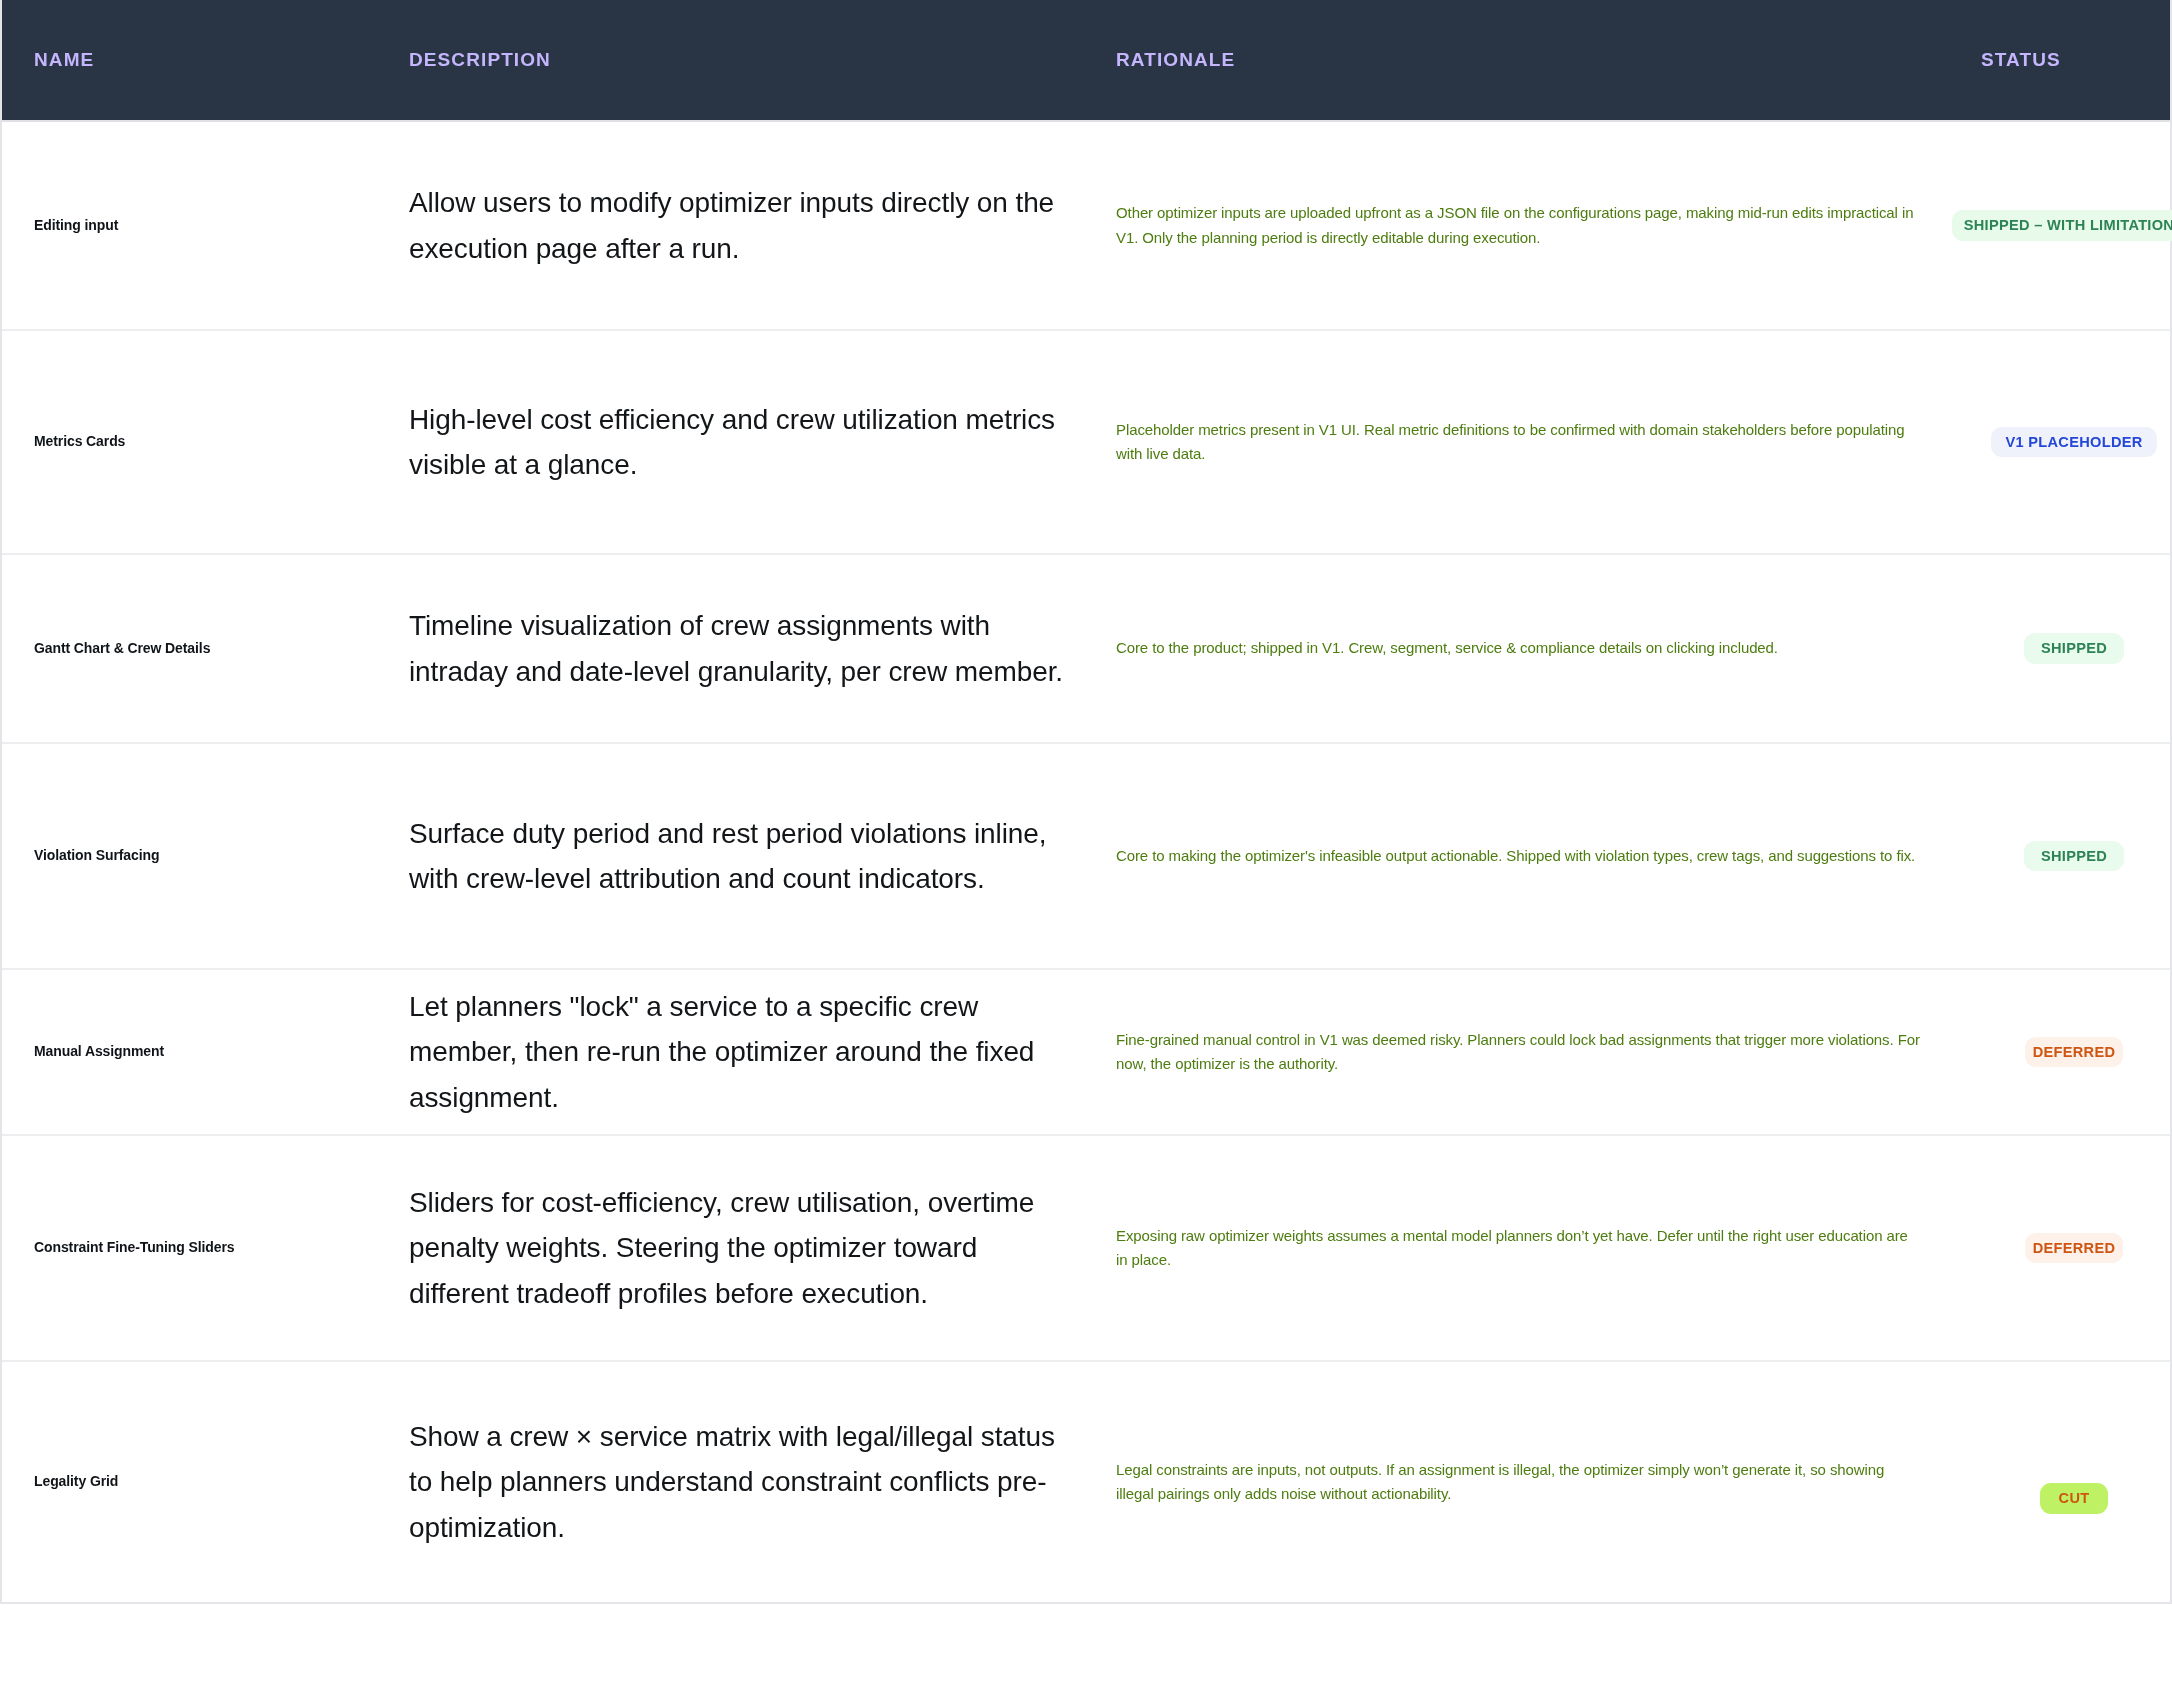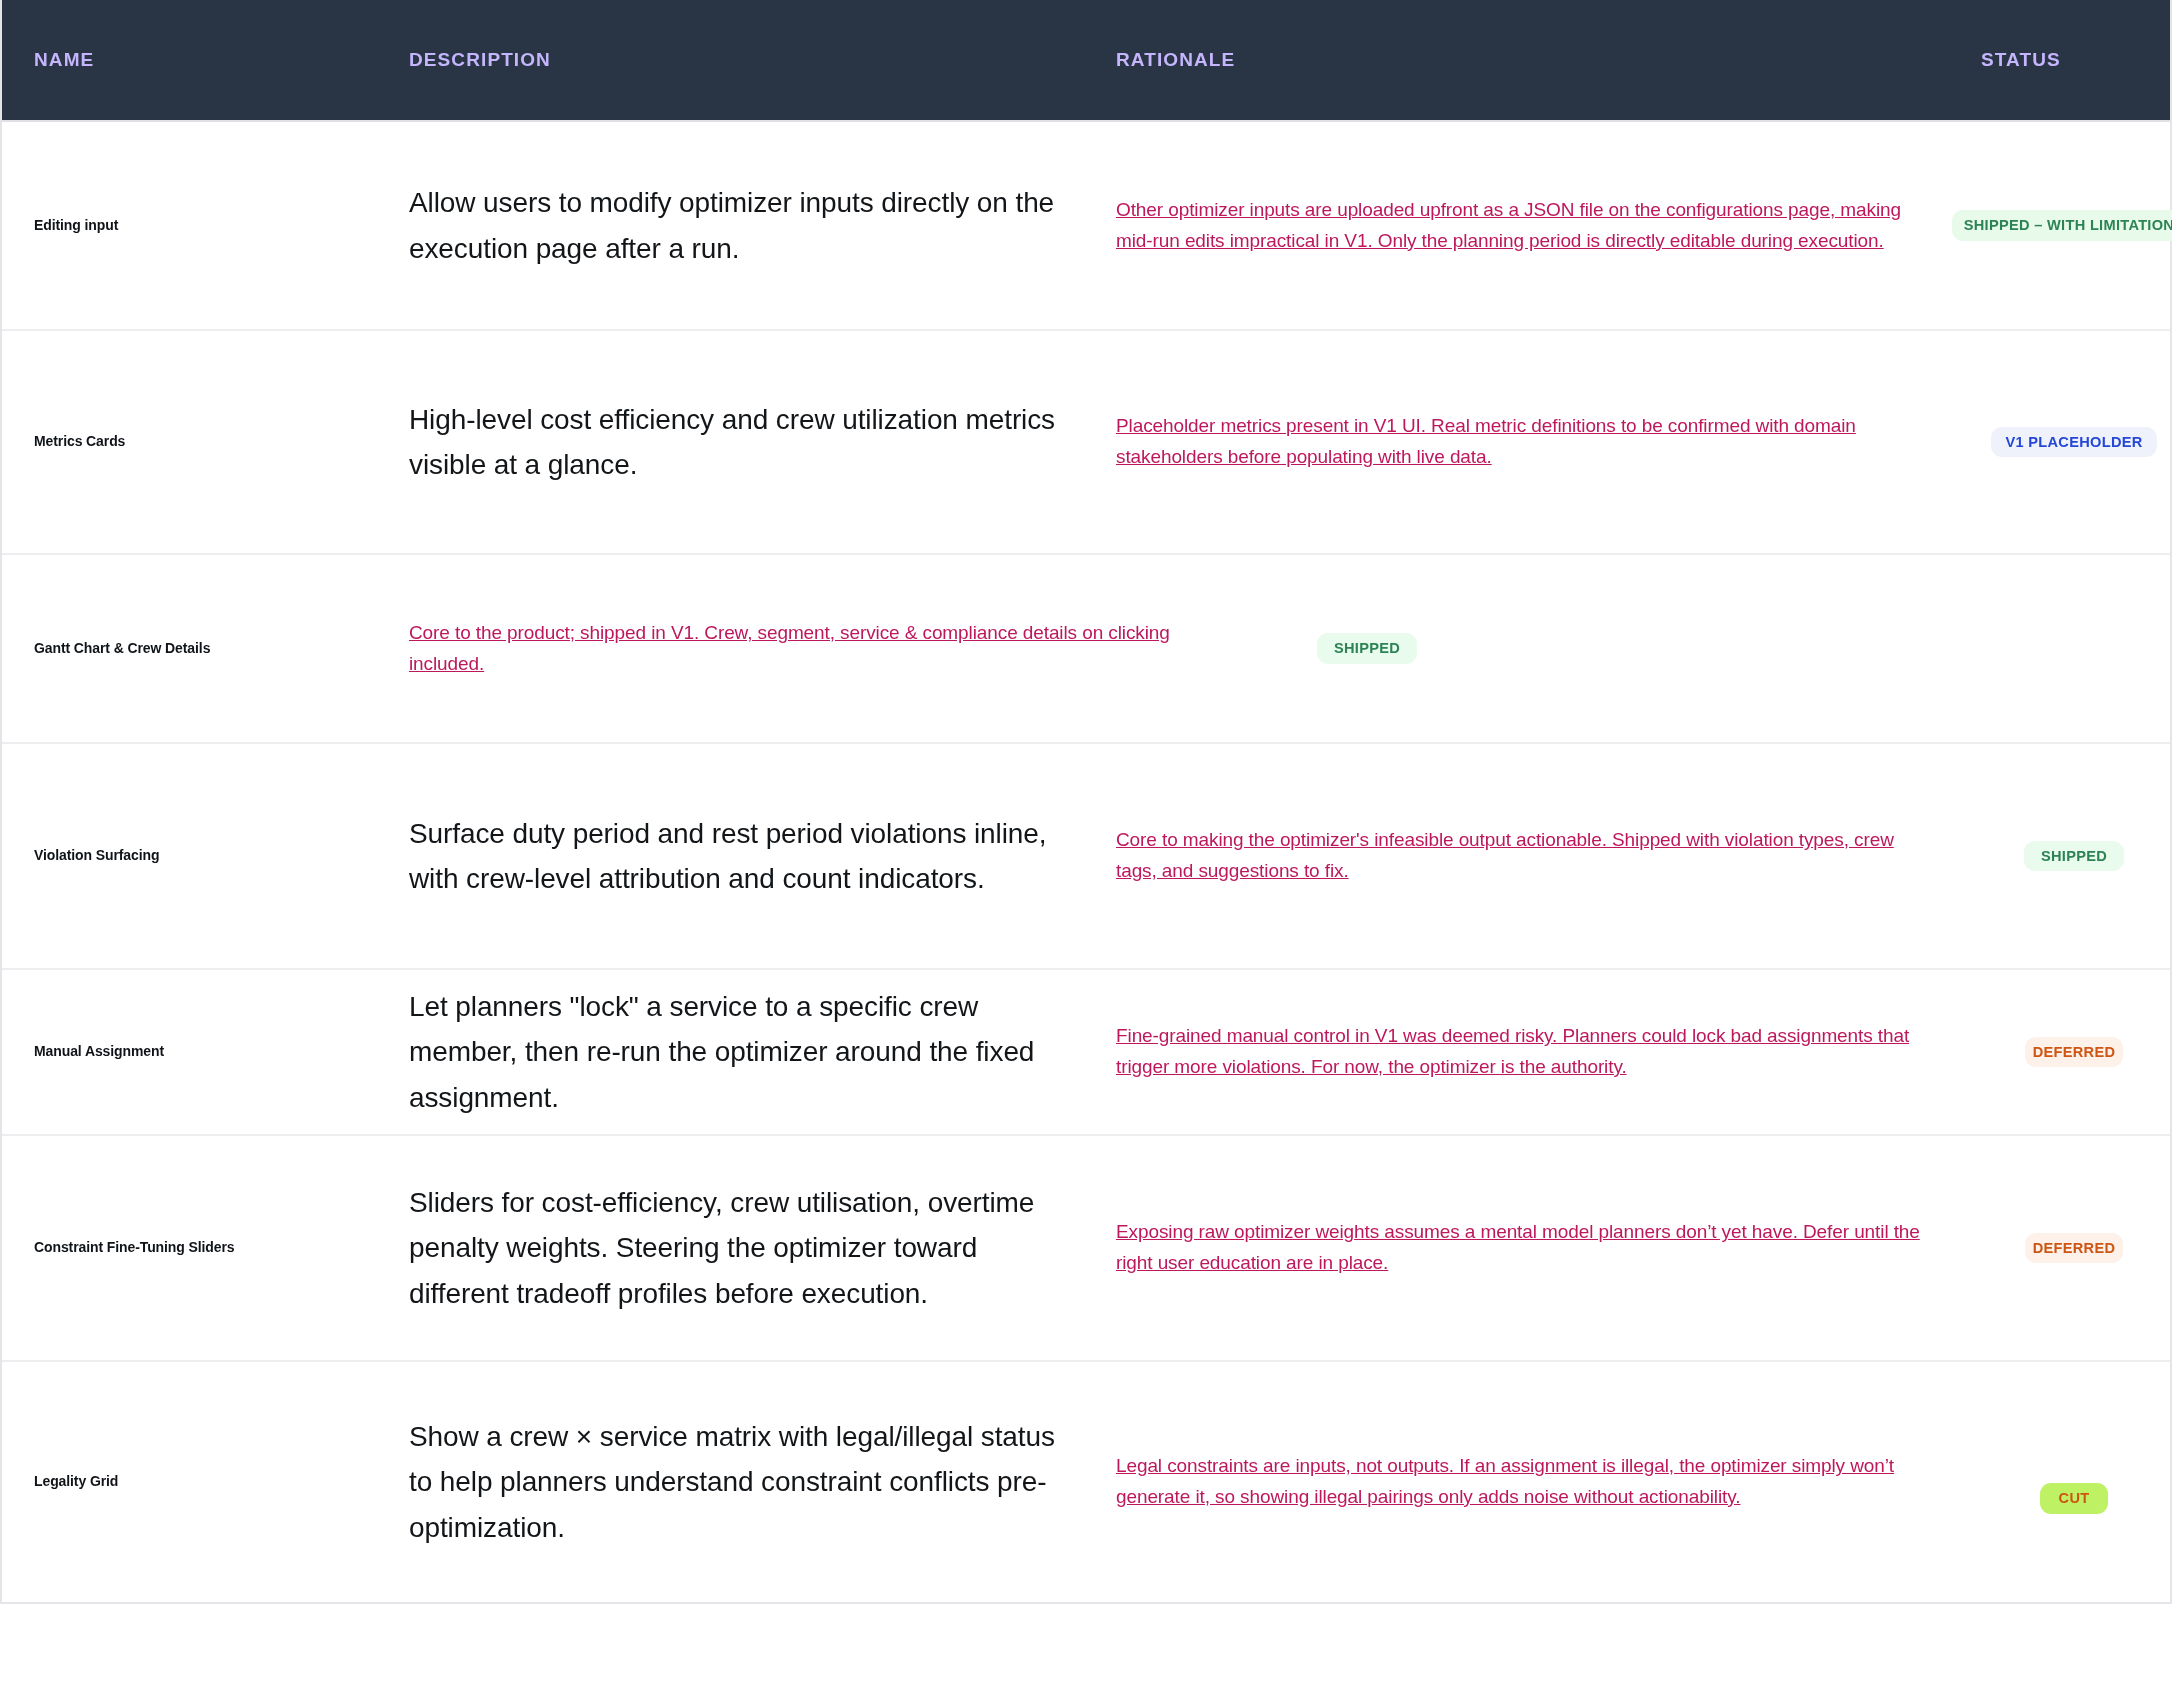--- a/index.html
+++ b/index.html
@@ -73,26 +73,25 @@
     padding-right: 50px;
     font-size: 28px;
     font-weight: 400;
     color: #131619;
     line-height: 1.62;
     letter-spacing: -0.1px;
   }
   .cell-rationale {
     width: 865px;
     padding-right: 60px;
-    font-size: 19px;
+    font-size: 15px;
     font-weight: 400;
-    color: #be185d;
+    color: #4d7c0f;
     line-height: 1.62;
     letter-spacing: -0.1px;
-    text-decoration: underline;
   }
   .cell-status {
     width: 186px;
     display: flex;
     justify-content: center;
     align-items: center;
   }
 
   .badge {
     display: inline-block;
@@ -157,20 +156,21 @@
     <div class="cell cell-name">Metrics Cards</div>
     <div class="cell cell-desc">High-level cost efficiency and crew utilization metrics visible at a glance.</div>
     <div class="cell cell-rationale">Placeholder metrics present in V1 UI. Real metric definitions to be confirmed with domain stakeholders before populating with live data.</div>
     <div class="cell cell-status">
       <span class="badge badge-placeholder">V1 PLACEHOLDER</span>
     </div>
   </div>
 
   <div class="trow" style="height:189px">
     <div class="cell cell-name">Gantt Chart &amp; Crew Details</div>
+    <div class="cell cell-desc">Timeline visualization of crew assignments with intraday and date-level granularity, per crew member.</div>
     <div class="cell cell-rationale">Core to the product; shipped in V1. Crew, segment, service &amp; compliance details on clicking included.</div>
     <div class="cell cell-status">
       <span class="badge badge-shipped">SHIPPED</span>
     </div>
   </div>
 
   <div class="trow" style="height:226px">
     <div class="cell cell-name">Violation Surfacing</div>
     <div class="cell cell-desc">Surface duty period and rest period violations inline, with crew-level attribution and count indicators.</div>
     <div class="cell cell-rationale">Core to making the optimizer's infeasible output actionable. Shipped with violation types, crew tags, and  suggestions to fix.</div>

